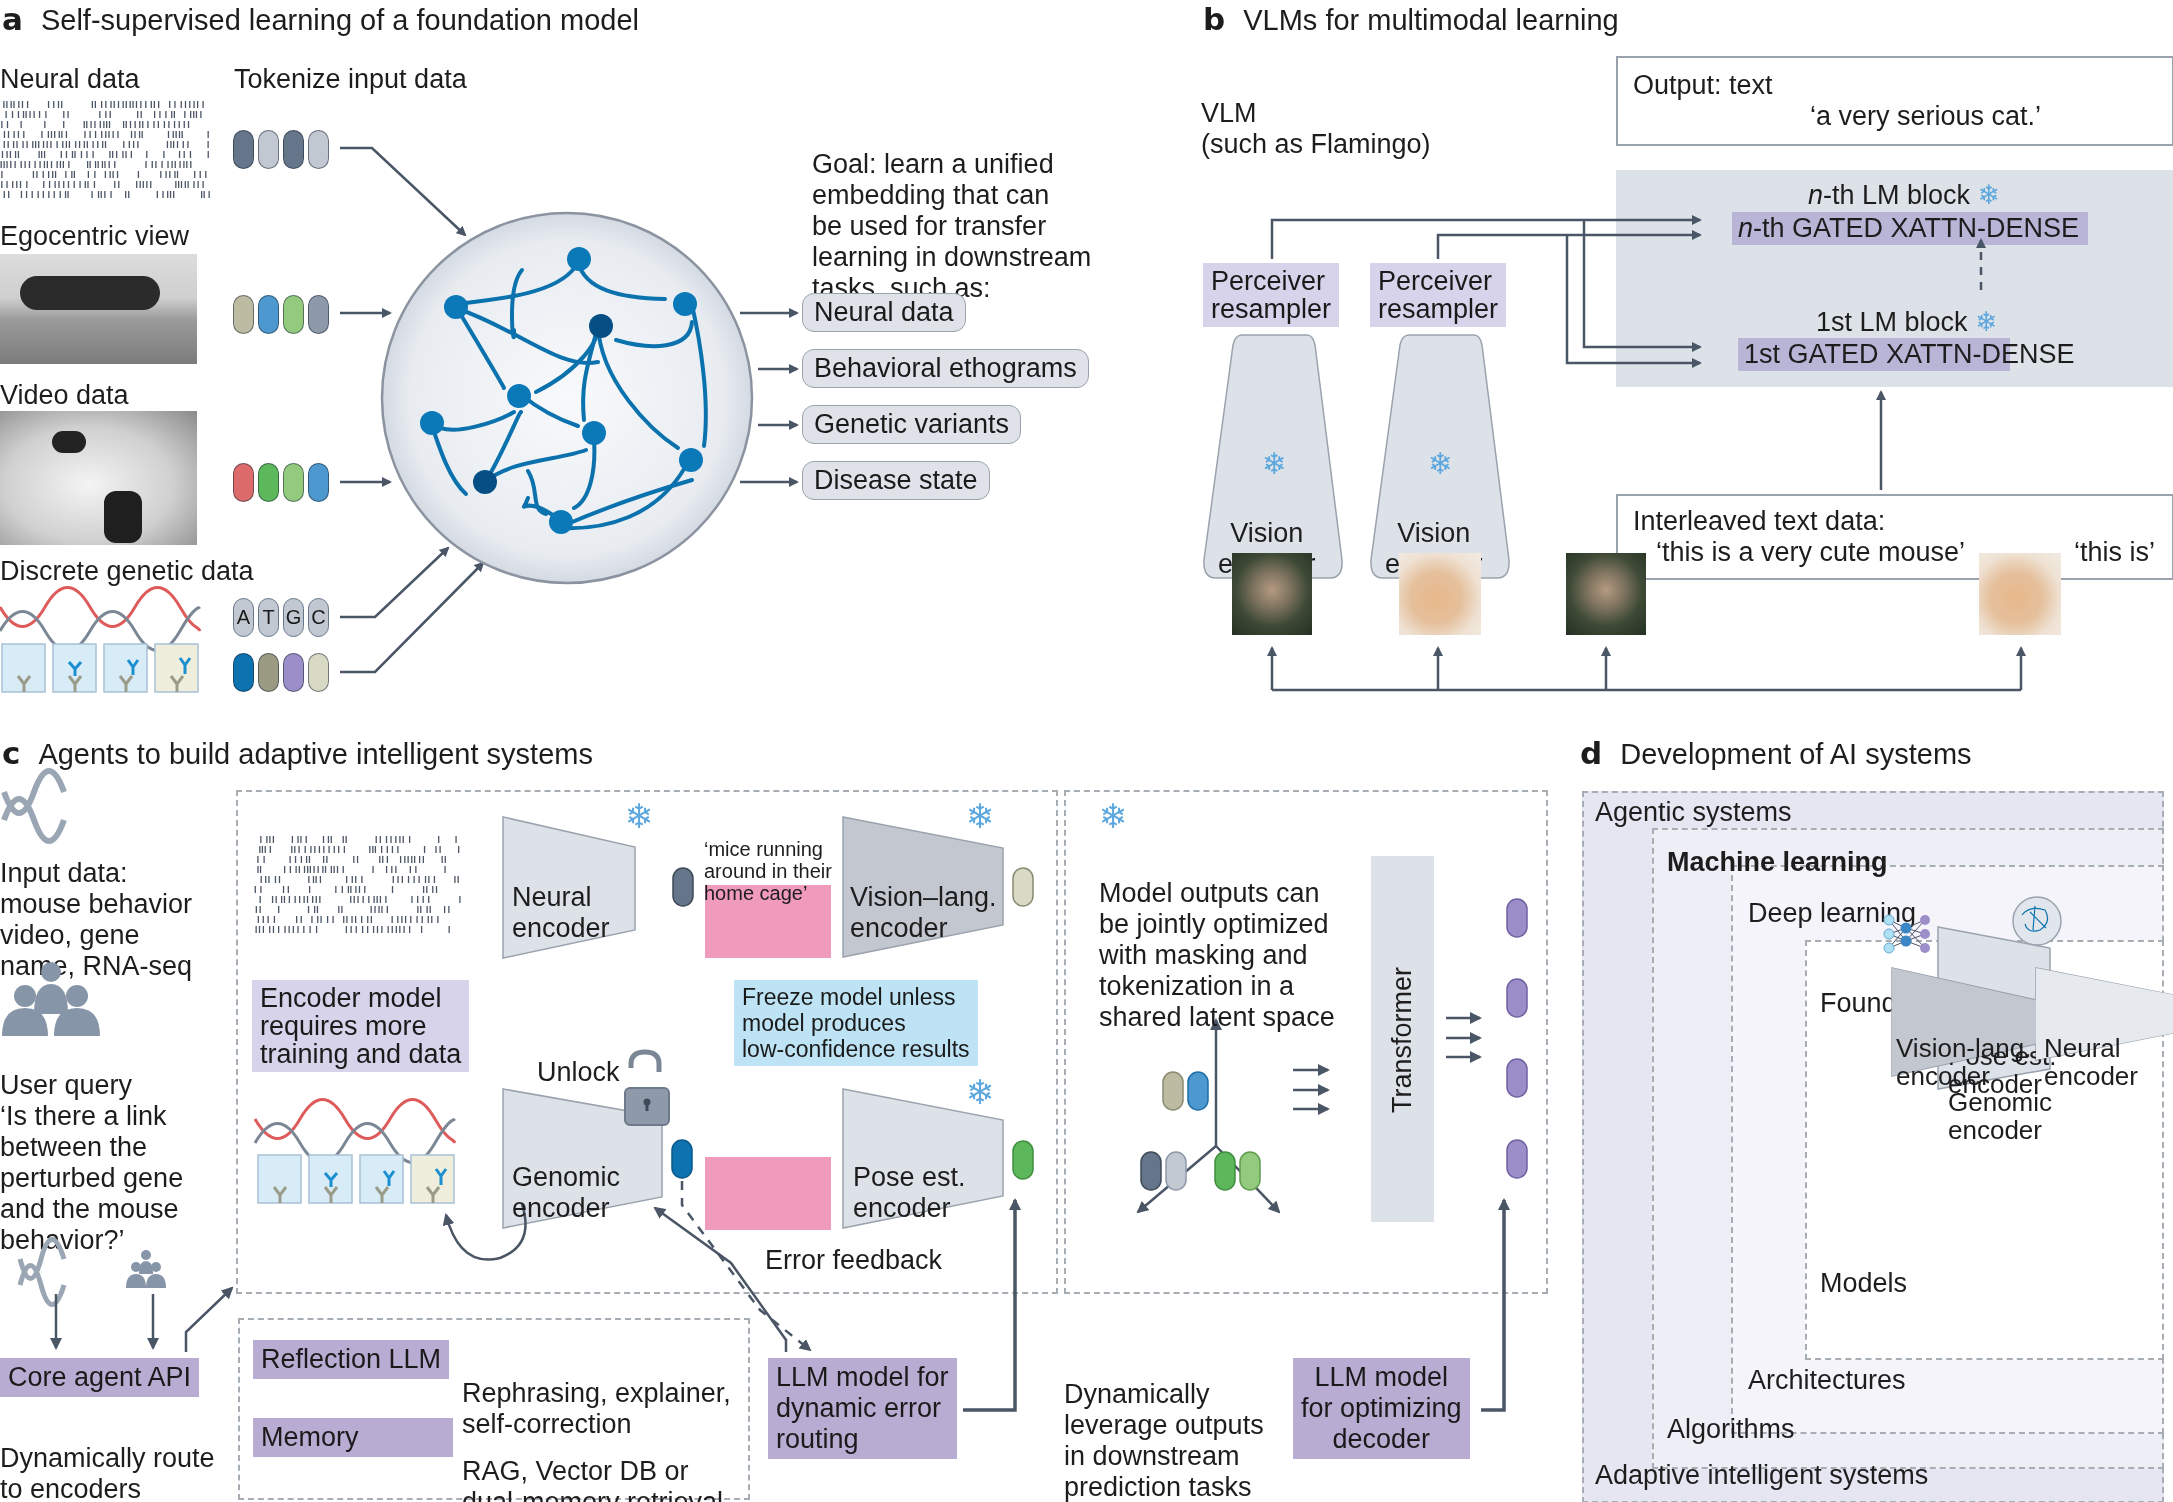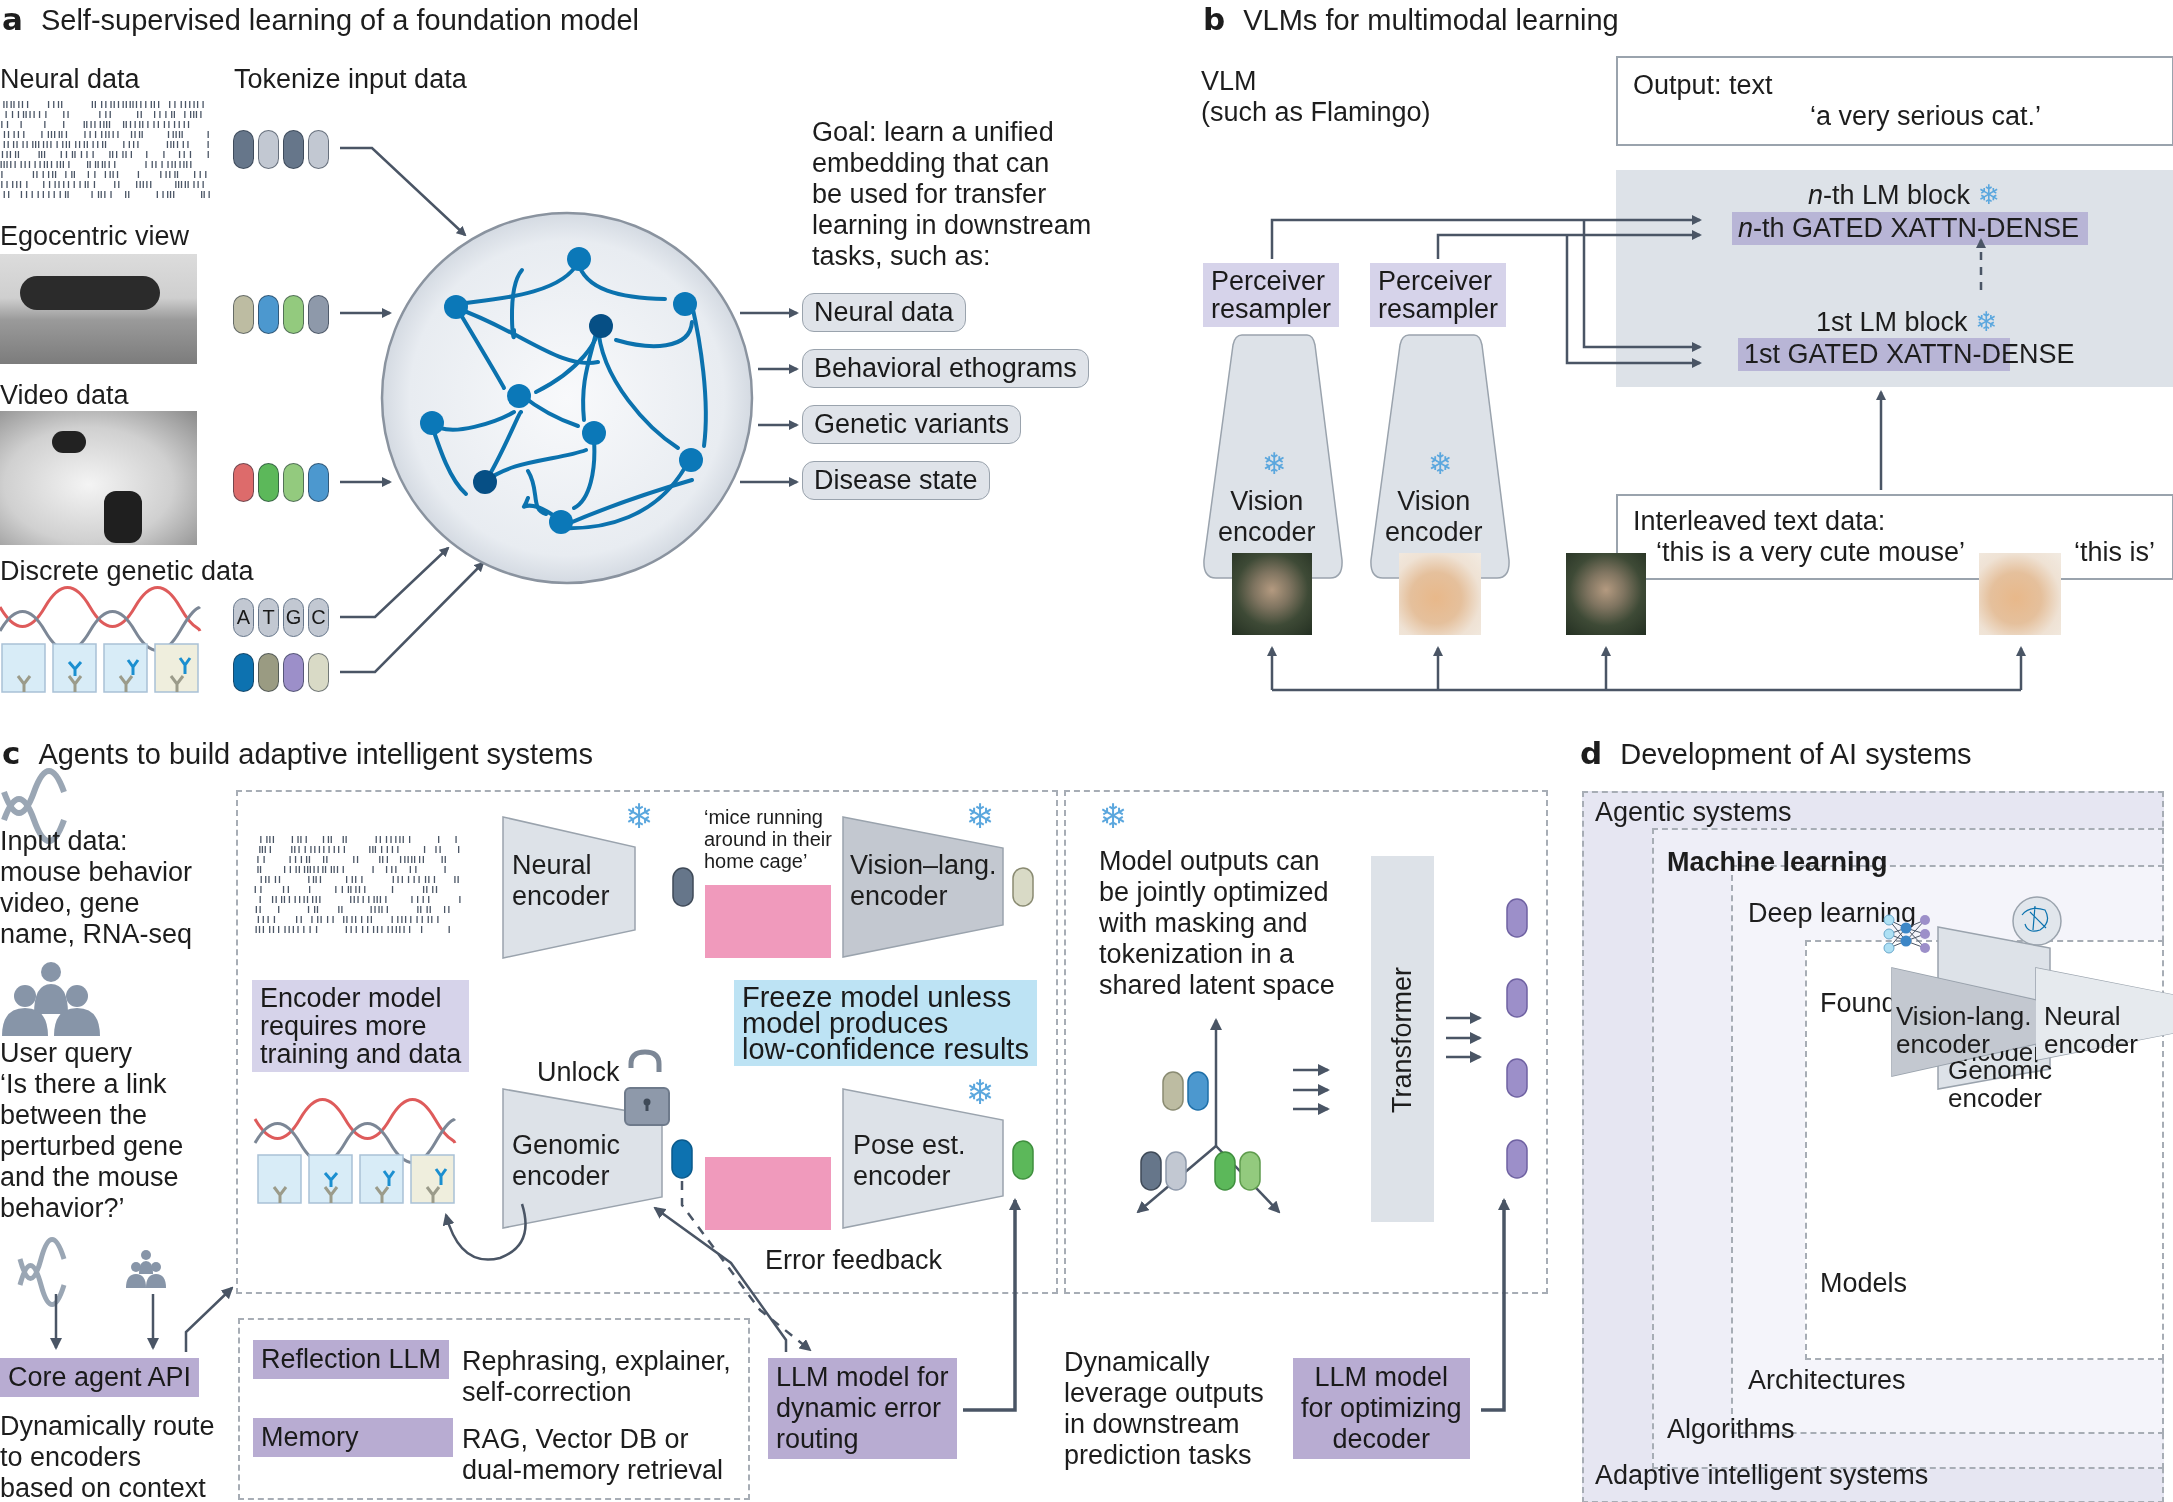--- a/index.html
+++ b/index.html
@@ -2,26 +2,26 @@
 <html><head>
 <meta charset="utf-8">
 <style>
   html, body { margin:0; padding:0; background:#ffffff; }
   body { width:2173px; height:1502px; position:relative; overflow:hidden;
          font-family:"Liberation Sans", "DejaVu Sans", sans-serif; color:#1a1a1a; }
   .abs { position:absolute; }
   .t { position:absolute; white-space:nowrap; font-size:27px; line-height:31px; color:#1d1d1d; }
   .ttl { font-size:29px; line-height:34px; }
   .ttl b { font-family:"DejaVu Sans", sans-serif; font-weight:bold; margin-right:18px; font-size:31px; }
-  .ml { white-space:pre; }
+  .ml { white-space:pre;margin-top:32px; }
   .pill { position:absolute; background:#dfe3e9; border:1.5px solid #9aa3ad; border-radius:12px;
           font-size:27px; line-height:37px; padding:0 11px; }
   .lav { position:absolute; background:#b8acd2; font-size:27px; line-height:31px; padding:4px 8px; white-space:pre; }
   .lav-l { position:absolute; background:#d6d3ea; font-size:27px; line-height:28px; padding:4px 8px; white-space:pre; }
-  .blue-l { position:absolute; background:#bde3f4; font-size:29px; line-height:26px; padding:4px 8px; white-space:pre; }
+  .blue-l { position:absolute; background:#bde3f4; font-size:23px; line-height:26px; padding:4px 8px; white-space:pre; }
   .box { position:absolute; border:2px solid #9aa3ad; background:#fff; }
   .dash { position:absolute; border:2px dashed #a7adb5; }
   .photo { position:absolute; }
   svg { position:absolute; overflow:visible; }
 </style>
 </head>
 <body>
 
 <div class="t ttl" style="left:2px;top:2px;"><b>a</b><span>Self-supervised learning of a foundation model</span></div>
 

